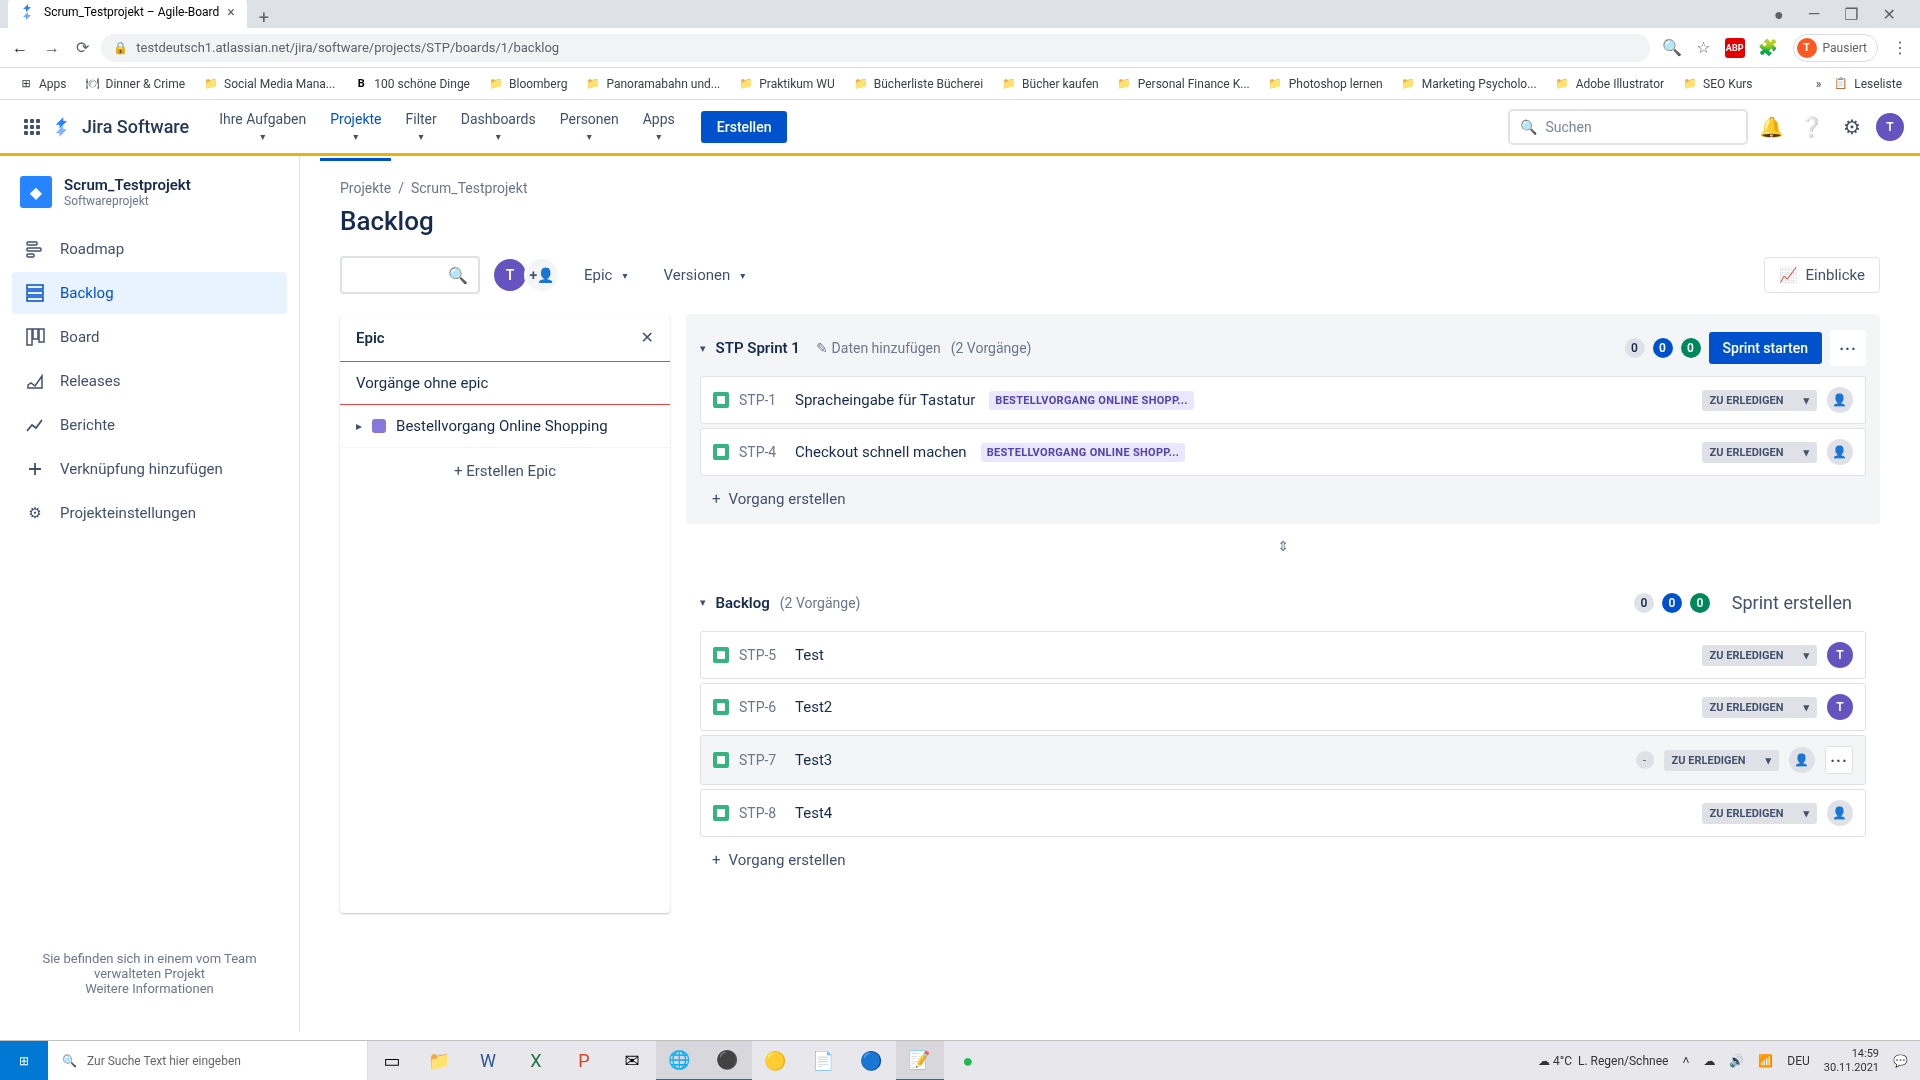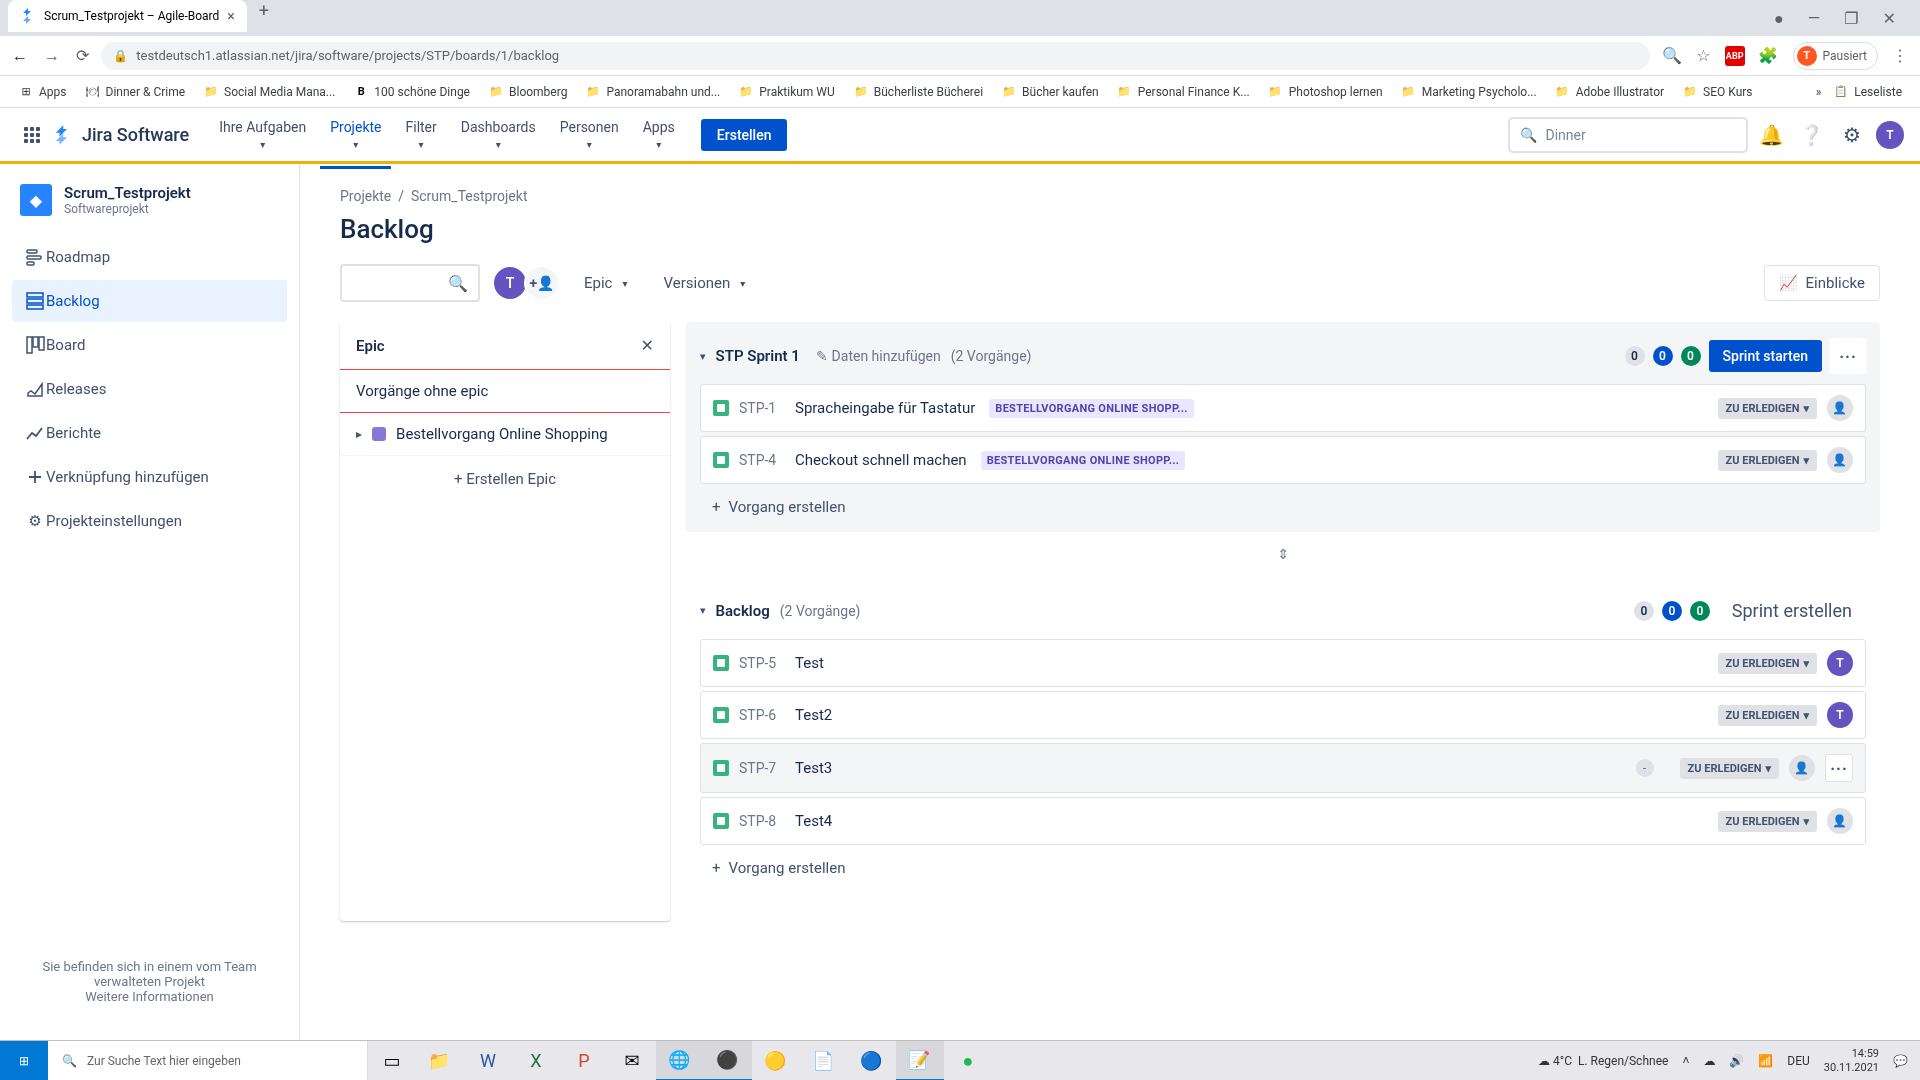--- a/index.html
+++ b/index.html
@@ -1,19 +1,19 @@
 <!DOCTYPE html>
 <html><head>
 <meta charset="utf-8">
 <style>
 * { margin: 0; padding: 0; box-sizing: border-box; font-family: -apple-system, BlinkMacSystemFont, "Segoe UI", Roboto, Arial, sans-serif; }
 body { width: 1920px; height: 1080px; overflow: hidden; background: #fff; }
 
 
-.browser-tabs { height: 36px; background: #dee1e6; display: flex; padding: 0 8px; }
+.browser-tabs { height: 28px; background: #dee1e6; display: flex; align-items: flex-end; padding: 0 8px; }
 .tab { background: #fff; height: 32px; border-radius: 8px 8px 0 0; padding: 0 12px; display: flex; align-items: center; gap: 8px; min-width: 200px; font-size: 12px; }
 .tab-favicon { width: 16px; height: 16px; }
 .tab-close { margin-left: auto; color: #5f6368; font-size: 14px; cursor: pointer; }
 .new-tab { padding: 0 12px; color: #5f6368; font-size: 18px; cursor: pointer; }
 .window-controls { margin-left: auto; display: flex; gap: 24px; padding: 0 16px; color: #5f6368; align-self: center; }
 .browser-bar { height: 40px; background: #fff; display: flex; align-items: center; padding: 0 12px; gap: 12px; border-bottom: 1px solid #dadce0; }
 .nav-arrows { display: flex; gap: 16px; color: #5f6368; }
 .nav-arrows span:first-child { color: #202124; }
 .url-bar { flex: 1; height: 28px; background: #f1f3f4; border-radius: 14px; display: flex; align-items: center; padding: 0 12px; gap: 8px; font-size: 13px; color: #5f6368; }
 .url-bar .lock { font-size: 12px; }
@@ -49,21 +49,21 @@
 
 .app-body { display: flex; height: calc(100% - 36px - 40px - 32px - 56px - 40px); }
 
 
 .sidebar { width: 300px; border-right: 1px solid #dfe1e6; padding: 20px 12px; display: flex; flex-direction: column; }
 .project-header { display: flex; align-items: center; gap: 12px; padding: 0 8px 20px; }
 .project-icon { width: 32px; height: 32px; background: #2684ff; border-radius: 3px; display: flex; align-items: center; justify-content: center; color: #fff; }
 .project-name { font-size: 15px; font-weight: 600; color: #172b4d; }
 .project-type { font-size: 12px; color: #6b778c; }
 .sidebar-nav { display: flex; flex-direction: column; gap: 2px; }
-.sidebar-item { display: flex; align-items: center; padding: 10px 12px; border-radius: 4px; cursor: pointer; color: #42526e; font-size: 15px; }
+.sidebar-item { display: flex; align-items: center; gap: 14px; padding: 10px 12px; border-radius: 4px; cursor: pointer; color: #42526e; font-size: 15px; }
 .sidebar-item.active { background: #e9f2ff; color: #0052cc; }
 .sidebar-item.active .side-icon { color: #0052cc; }
 .side-icon { width: 22px; height: 22px; display: flex; align-items: center; justify-content: center; color: #42526e; }
 .sidebar-footer { margin-top: auto; text-align: center; font-size: 13px; color: #6b778c; padding: 16px; }
 .sidebar-footer a { color: #6b778c; text-decoration: none; display: block; }
 
 
 .main { flex: 1; padding: 24px 40px; overflow-y: auto; position: relative; }
 .breadcrumb { font-size: 14px; color: #6b778c; margin-bottom: 10px; }
 .breadcrumb a { color: #6b778c; text-decoration: none; }
@@ -108,21 +108,21 @@
 
 .issue-row { background: #fff; border: 1px solid #dfe1e6; border-radius: 3px; display: flex; align-items: center; padding: 10px 12px; gap: 10px; margin: 4px 0; cursor: pointer; }
 .issue-row.hovered { background: #f4f5f7; }
 .issue-type-icon { width: 16px; height: 16px; background: #36b37e; border-radius: 2px; position: relative; }
 .issue-type-icon::after { content: ''; position: absolute; left: 4px; top: 4px; width: 8px; height: 8px; background: #fff; border-radius: 1px; }
 .issue-key { color: #6b778c; font-size: 14px; min-width: 46px; }
 .issue-summary { color: #172b4d; font-size: 15px; }
 .epic-tag { background: #eae6ff; color: #5243aa; font-size: 11px; font-weight: 700; padding: 3px 6px; border-radius: 3px; margin-left: 4px; letter-spacing: 0.3px; text-align: right; }
 .issue-right { margin-left: auto; display: flex; align-items: center; gap: 10px; }
 .story-points { width: 18px; height: 18px; background: #dfe1e6; border-radius: 9px; color: #42526e; font-size: 11px; display: flex; align-items: center; justify-content: center; }
-.status-pill { background: #dfe1e6; color: #42526e; font-size: 11px; font-weight: 700; padding: 4px 8px; border-radius: 3px; display: flex; align-items: center; gap: 4px; cursor: pointer; margin-left: 16px; }
+.status-pill { background: #dfe1e6; color: #42526e; font-size: 11px; font-weight: 700; padding: 4px 8px; border-radius: 3px; display: flex; align-items: center; gap: 20px; cursor: pointer; }
 .assignee { width: 26px; height: 26px; border-radius: 50%; display: flex; align-items: center; justify-content: center; font-size: 12px; font-weight: 600; }
 .assignee.unassigned { background: #dfe1e6; color: #6b778c; }
 .assignee.user-t { background: #6554c0; color: #fff; }
 .row-more { width: 28px; height: 28px; display: flex; align-items: center; justify-content: center; cursor: pointer; color: #42526e; font-weight: bold; letter-spacing: 1px; background:#fff; border-radius:3px; border:1px solid #dfe1e6;}
 
 .create-issue { padding: 10px 12px; color: #42526e; font-size: 15px; cursor: pointer; display: flex; align-items: center; gap: 8px; }
 .divider-handle { text-align: center; color: #6b778c; font-size: 14px; margin: -14px 0 14px; cursor: row-resize; }
 
 
 .taskbar { height: 40px; background: #e8e8ec; display: flex; align-items: center; padding: 0; border-top: 1px solid #c0c0c0; position: fixed; bottom: 0; left: 0; right: 0; font-size: 12px; }
@@ -287,21 +287,21 @@
       </div>
     <div class="jira-nav-item">
         <span>Apps</span>
         <span class="chev">▾</span>
       </div>
   </div>
   <button class="create-btn">Erstellen</button>
   <div class="jira-header-right">
     <div class="search-box">
       <span>🔍</span>
-      <span>Dinner</span>
+      <span>Suchen</span>
     </div>
     <div class="header-icon">🔔</div>
     <div class="header-icon">❔</div>
     <div class="header-icon">⚙</div>
     <div class="avatar-sm">T</div>
   </div>
 </div>
 
 <div class="app-body">
 

